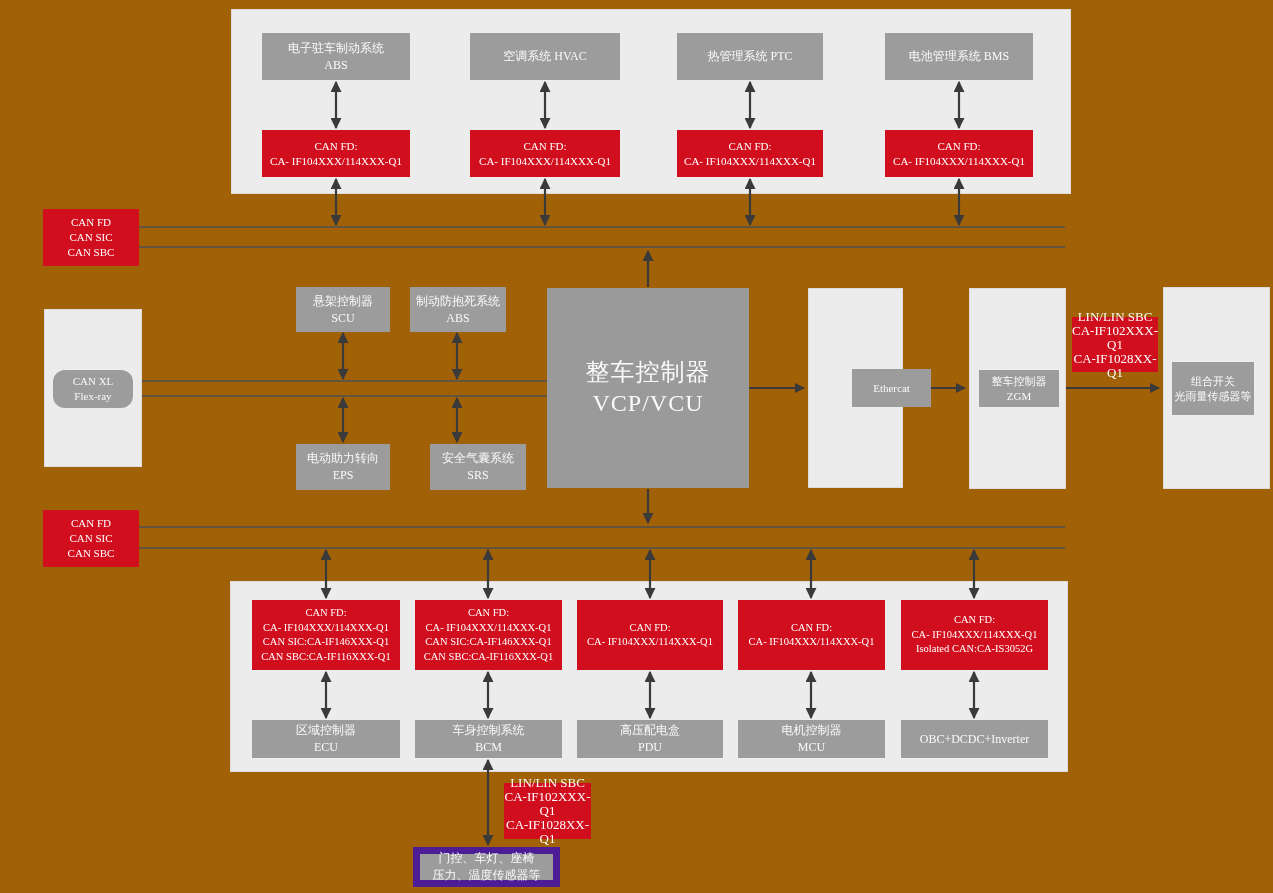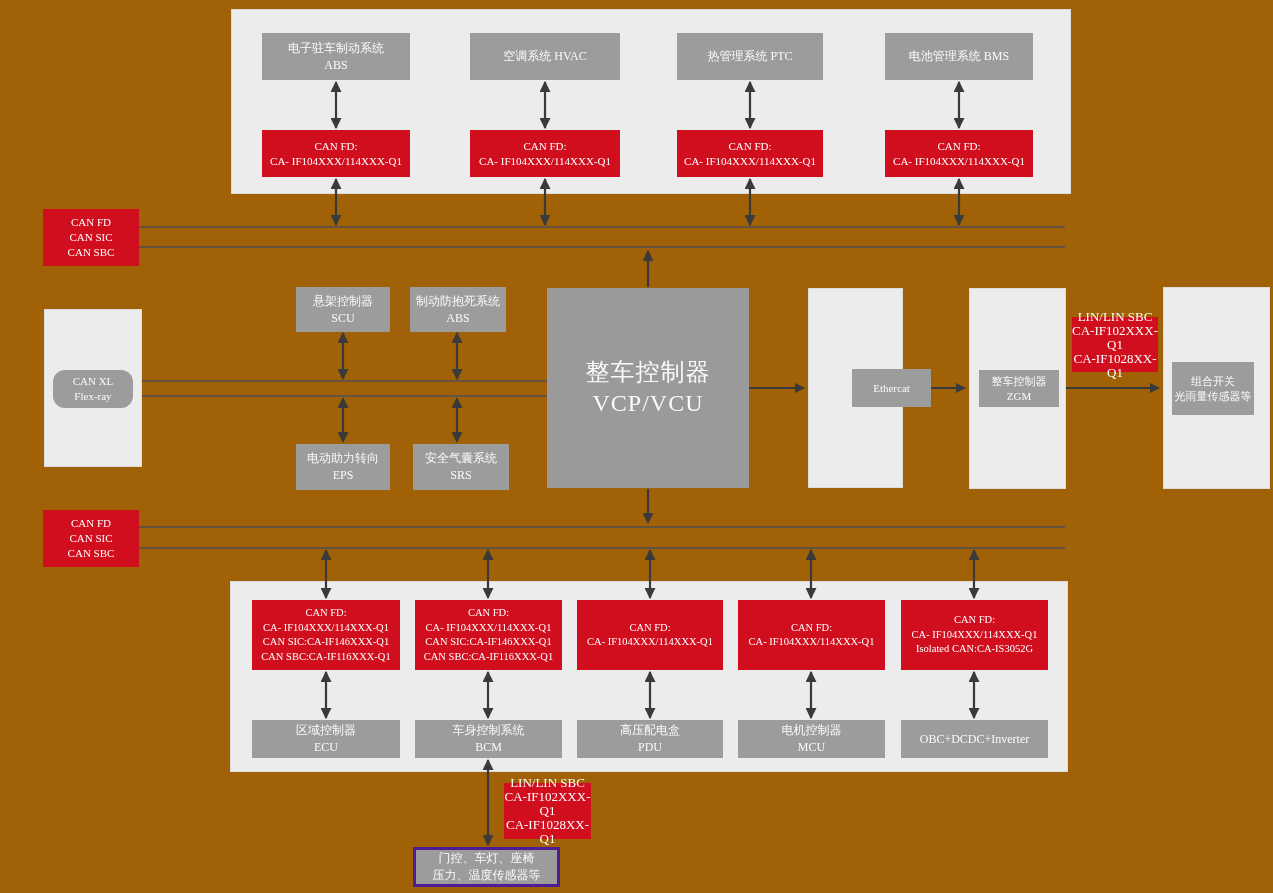--- a/index.html
+++ b/index.html
@@ -133,21 +133,21 @@
     <span>SCU</span>
   </div>
   <div class="lvl3 node fs12" style="left:410px;top:287px;width:96px;height:45px;">
     <span>制动防抱死系统</span>
     <span>ABS</span>
   </div>
   <div class="lvl3 node fs12" style="left:296px;top:444px;width:94px;height:46px;">
     <span>电动助力转向</span>
     <span>EPS</span>
   </div>
-  <div class="lvl3 node fs12" style="left:413px;top:444px;width:96px;height:46px;justify-content:center;">
+  <div class="lvl3 node fs12" style="left:430px;top:444px;width:96px;height:46px;justify-content:center;">
     <span>安全气囊系统</span>
     <span>SRS</span>
   </div>
 
   <div class="lvl3 node vcu" style="left:547px;top:288px;width:202px;height:200px;background:#9a9a9a;">
     <span>整车控制器</span>
     <span>VCP/VCU</span>
   </div>
 
   <div class="lvl3 node fs11" style="left:817px;top:369px;width:79px;height:38px;margin-left:35px;">
@@ -211,18 +211,18 @@
   </div>
   <div class="lvl3 node fs12" style="left:901px;top:720px;width:147px;height:38px;justify-content:center;">
     <span>OBC+DCDC+Inverter</span>
   </div>
 
   <div class="lvl3 red fs10s" style="left:504px;top:783px;width:87px;height:56px;">
     <span>LIN/LIN SBC</span>
     <span>CA-IF102XXX-Q1</span>
     <span>CA-IF1028XX-Q1</span>
   </div>
-  <div class="lvl3 node fs12" style="left:413px;top:847px;width:147px;height:40px;border:3px solid #4c1d95;">
+  <div class="lvl3 node fs12" style="left:413px;top:847px;width:147px;height:40px;border:7px solid #4c1d95;">
     <span>门控、车灯、座椅</span>
     <span>压力、温度传感器等</span>
   </div>
 
 </div>
 
 </body></html>

